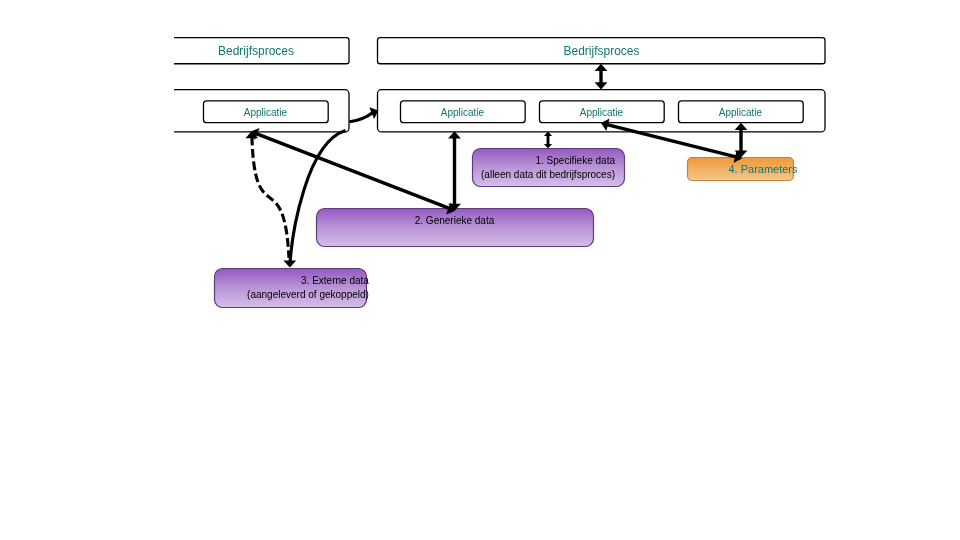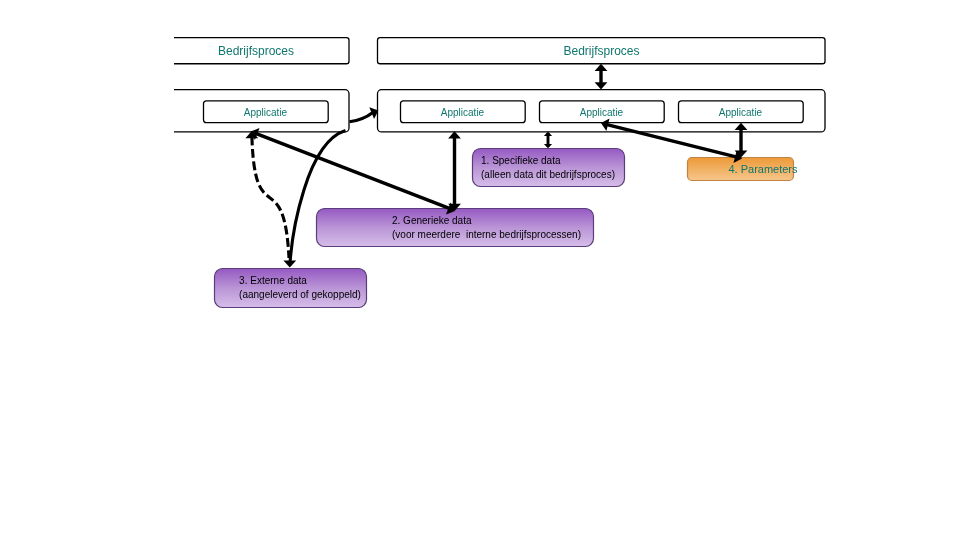--- a/index.html
+++ b/index.html
@@ -5,21 +5,21 @@
 <style>
   html,body{margin:0;padding:0;background:#ffffff;}
   body{width:960px;height:540px;overflow:hidden;
        font-family:"Liberation Sans",sans-serif;
        -webkit-font-smoothing:antialiased;}
   #stage{position:relative;width:960px;height:540px;background:#ffffff;overflow:hidden;}
   svg#canvas{position:absolute;left:0;top:0;width:960px;height:540px;}
   *{-webkit-font-smoothing:antialiased;}
   .lbl{position:absolute;white-space:pre;color:#0f766e;line-height:1;}
   .blk{position:absolute;text-align:center;}
-  .blk>span{display:inline-block;text-align:left;white-space:pre;}
+  .blk>span{display:inline-block;text-align:right;white-space:pre;}
   .ln{display:block;white-space:pre;}
 </style>
 </head>
 <body>
 
 <div id="stage">
 <svg id="canvas" viewBox="0 0 960 540" shape-rendering="geometricPrecision">
   <defs>
     <linearGradient id="gPurple" x1="0" y1="0" x2="0" y2="1">
       <stop offset="0" stop-color="#9559c2"></stop>
@@ -111,20 +111,20 @@
 <div class="lbl" style="left:378px;top:45.2px;width:447px;text-align:center;font-size:12px;">Bedrijfsproces</div>
 
 <div class="lbl" style="left:203px;top:108.2px;width:125px;text-align:center;font-size:10px;">Applicatie</div>
 <div class="lbl" style="left:400px;top:108.2px;width:125px;text-align:center;font-size:10px;">Applicatie</div>
 <div class="lbl" style="left:539px;top:108.2px;width:125px;text-align:center;font-size:10px;">Applicatie</div>
 <div class="lbl" style="left:678px;top:108.2px;width:125px;text-align:center;font-size:10px;">Applicatie</div>
 
 <div class="blk" style="left:472px;top:154.3px;width:152px;font-size:10px;line-height:13.9px;">
   <span><span class="ln">1. Specifieke data</span><span class="ln">(alleen data dit bedrijfsproces)</span></span>
 </div>
-<div class="blk" style="left:316px;top:214.3px;width:277px;font-size:10px;line-height:13.9px;margin-left:32px;">
-  <span><span class="ln">2. Generieke data</span><span class="ln">(voor meerdere  interne bedrijfsprocessen)</span></span>
+<div class="blk" style="left:316px;top:214.3px;width:277px;font-size:10px;line-height:13.9px;">
+  <span><span class="ln">2. Generieke data</span></span>
 </div>
-<div class="blk" style="left:214px;top:274.1px;width:172px;font-size:10px;line-height:13.9px;">
+<div class="blk" style="left:214px;top:274.1px;width:172px;font-size:10px;line-height:13.9px;padding-left:8px;">
   <span><span class="ln">3. Externe data</span><span class="ln">(aangeleverd of gekoppeld)</span></span>
 </div>
 <div class="lbl" style="left:687px;top:163.5px;width:106px;text-align:center;font-size:11px;padding-left:23px;">4. Parameters</div>
 </div>
 
 </body></html>

